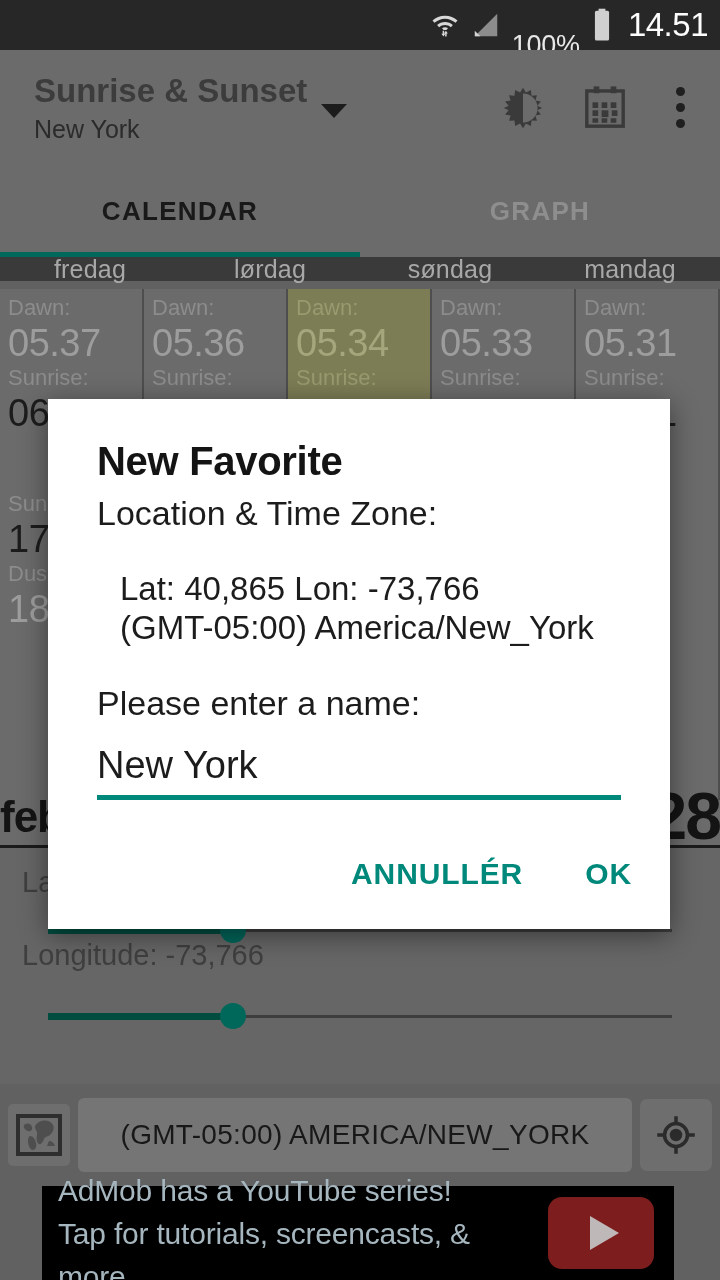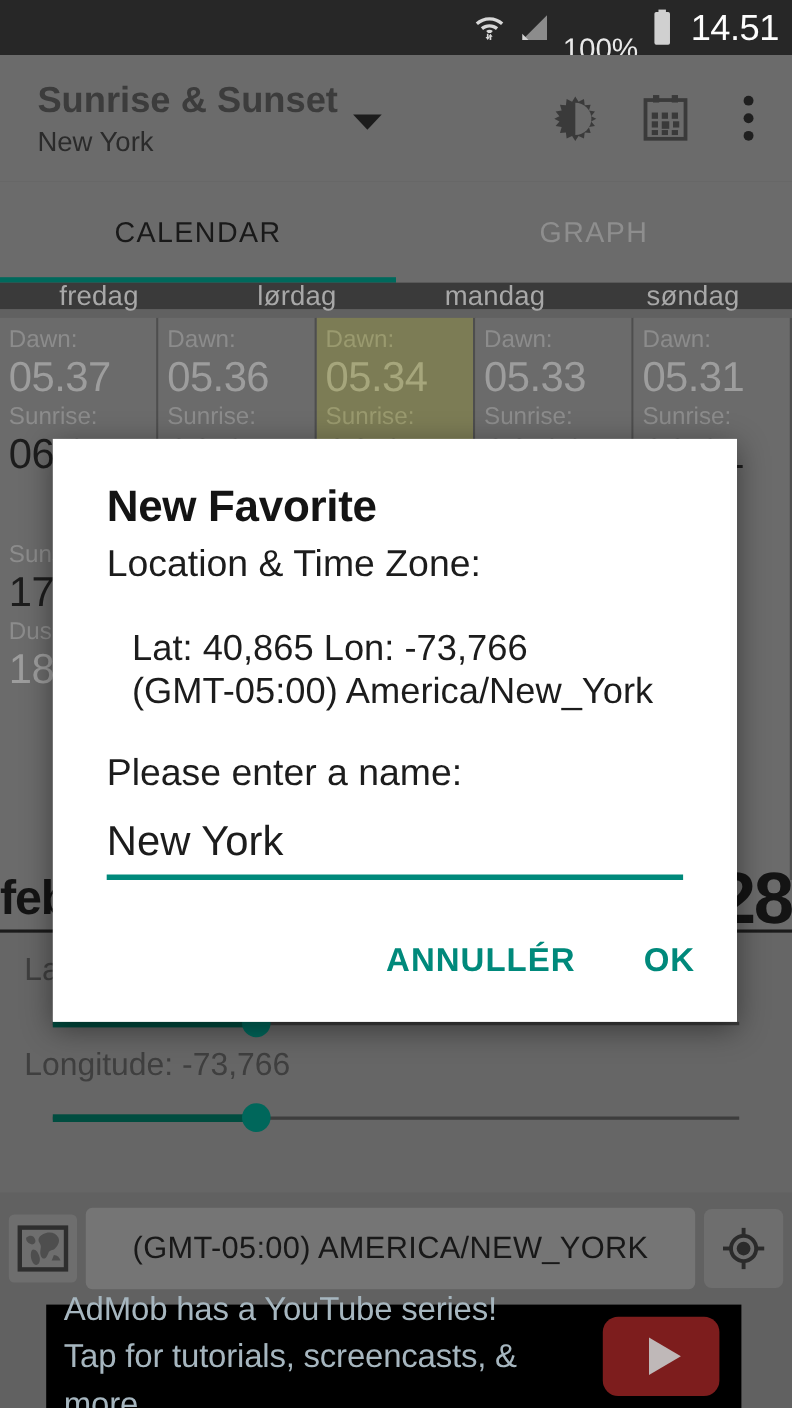--- a/index.html
+++ b/index.html
@@ -107,21 +107,21 @@
     background: #6b6b6b;
     display: flex;
   }
   .tab {
     flex: 1;
     display: flex;
     align-items: center;
     justify-content: center;
     font-size: 26px;
     letter-spacing: 1.3px;
-    font-weight: normal;
+    font-weight: bold;
     position: relative;
   }
   #tab-calendar { color: #191919; }
   #tab-graph { color: #8e8e8e; }
   #tab-indicator {
     position: absolute;
     left: 0; top: 87px;
     width: 360px; height: 5px;
     background: #00695C;
   }
@@ -189,21 +189,21 @@
     width: 720px; height: 236px;
     background: #666666;
   }
   .geo-label {
     position: absolute;
     left: 22px;
     font-size: 29px;
     color: #3f3f3f;
   }
   #lat-label { top: 18px; }
-  #lon-label { top: 104px; }
+  #lon-label { top: 91px; }
 
   .slider-wrap { position: absolute; left: 0; width: 720px; height: 40px; }
   #lat-slider-wrap { top: 62px; }
   #lon-slider-wrap { top: 148px; }
   .slider-track-bg {
     position: absolute; left: 48px; top: 19px;
     width: 624px; height: 3px; background: #3d3d3d;
   }
   .slider-track-fill {
     position: absolute; left: 48px; top: 17px;
@@ -415,22 +415,22 @@
 
   <div id="tab-bar">
     <div class="tab" id="tab-calendar">CALENDAR</div>
     <div class="tab" id="tab-graph">GRAPH</div>
     <div id="tab-indicator"></div>
   </div>
 
   <div id="day-header">
     <div class="day-cell">fredag</div>
     <div class="day-cell">lørdag</div>
+    <div class="day-cell">søndag</div>
     <div class="day-cell">mandag</div>
-    <div class="day-cell">søndag</div>
   </div>
 
   <div id="cal-grid">
     <div class="cal-col first">
       <div class="lbl">Dawn:</div>
       <div class="val">05.37</div>
       <div class="lbl">Sunrise:</div>
       <div class="val dark">06.37</div>
       <div class="lbl" style="margin-top:56px">Sunset:</div>
       <div class="val dark">17.4</div>

